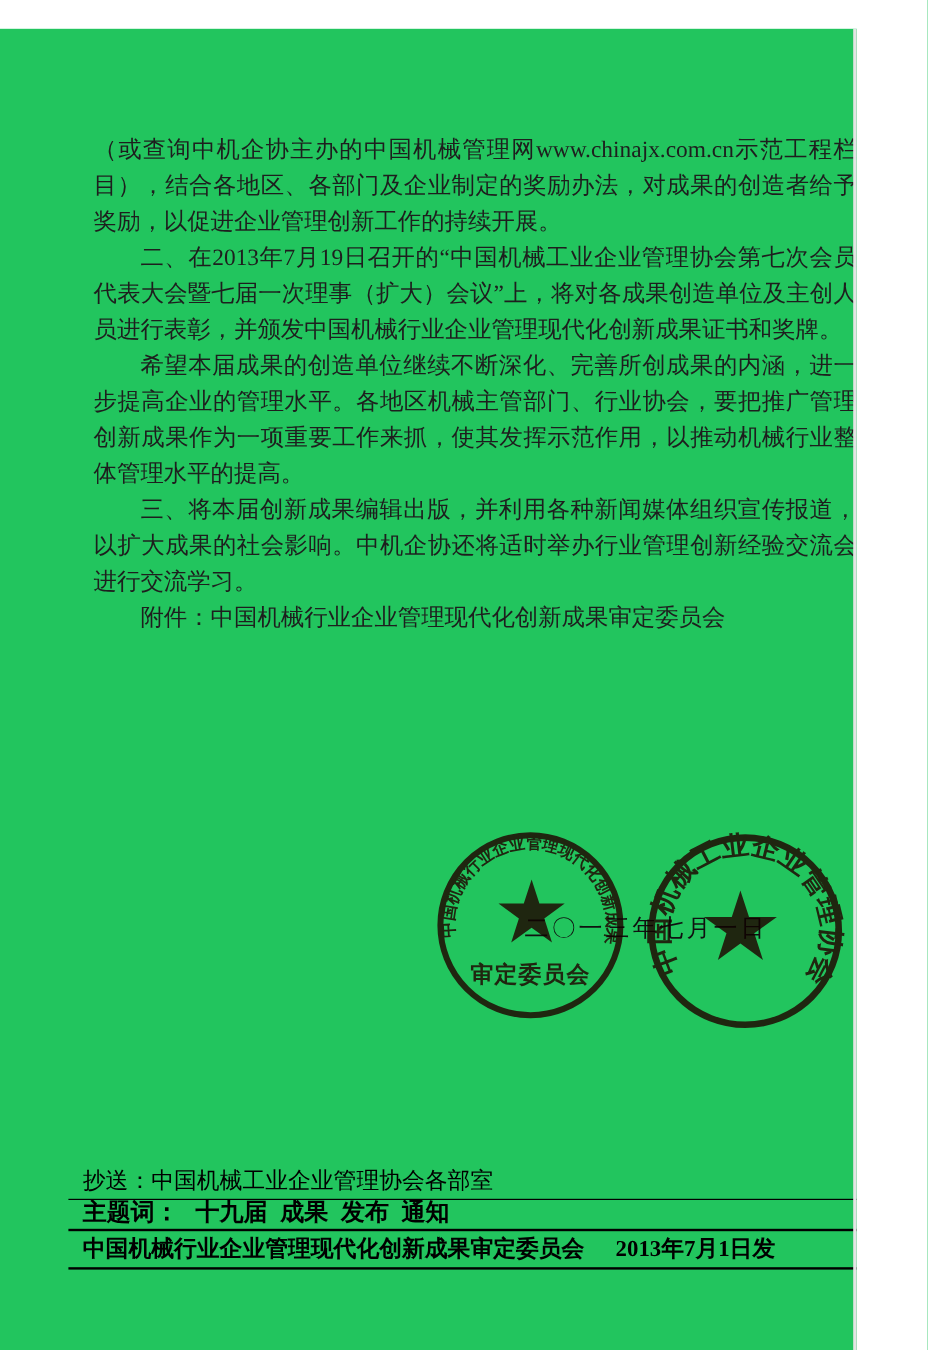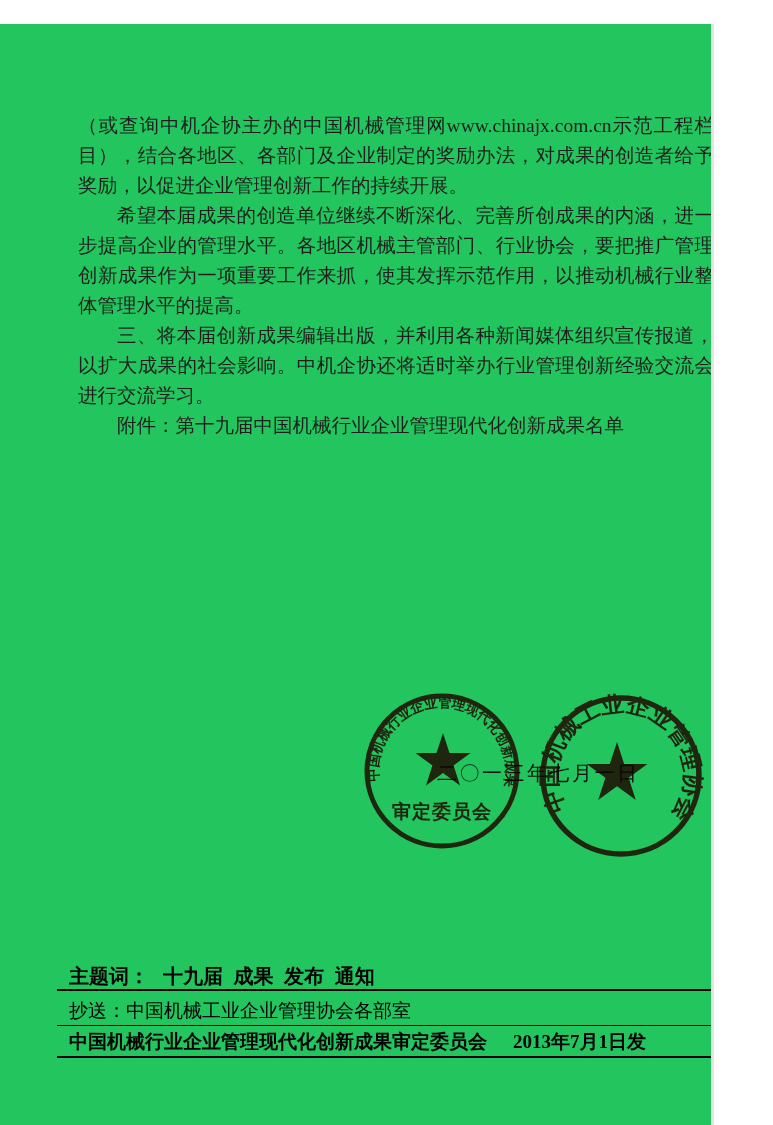--- a/index.html
+++ b/index.html
@@ -56,23 +56,24 @@
   }
   .row-issuer .issue-when { margin-left:26px; }
 </style>
 </head>
 <body>
 
 <div class="page">
 
   <div class="body-text">
     <p>（或查询中机企协主办的中国机械管理网www.chinajx.com.cn示范工程栏目），结合各地区、各部门及企业制定的奖励办法，对成果的创造者给予奖励，以促进企业管理创新工作的持续开展。</p>
+    <p class="indent">二、在2013年7月19日召开的“中国机械工业企业管理协会第七次会员代表大会暨七届一次理事（扩大）会议”上，将对各成果创造单位及主创人员进行表彰，并颁发中国机械行业企业管理现代化创新成果证书和奖牌。</p>
     <p class="indent">希望本届成果的创造单位继续不断深化、完善所创成果的内涵，进一步提高企业的管理水平。各地区机械主管部门、行业协会，要把推广管理创新成果作为一项重要工作来抓，使其发挥示范作用，以推动机械行业整体管理水平的提高。</p>
     <p class="indent">三、将本届创新成果编辑出版，并利用各种新闻媒体组织宣传报道，以扩大成果的社会影响。中机企协还将适时举办行业管理创新经验交流会进行交流学习。</p>
-    <p class="attachment">附件：第十九届中国机械行业企业管理现代化创新成果名单</p>
+    <p class="attachment">附件：中国机械行业企业管理现代化创新成果审定委员会</p>
   </div>
 
   <div class="issue-date">二〇一三年七月一日</div>
 
   <svg class="seal seal-left" width="170" height="170" viewBox="0 0 170 170">
     <circle cx="85" cy="85" r="75" fill="none" stroke="#e8261d" stroke-width="5"></circle>
     <polygon fill="#e8261d" points="86,47 79.5,67 58.4,67 75.4,79.4 69,99.5 86,87.1 103,99.5 96.6,79.4 113.6,67 92.5,67"></polygon>
     <path id="arcL" d="M 21.8 95.0 A 64 64 0 1 1 146.5 102.7" fill="none"></path>
     <text font-size="15" fill="#e8261d">
       <textPath href="#arcL" startOffset="0" textLength="226" lengthAdjust="spacingAndGlyphs">中国机械行业企业管理现代化创新成果</textPath>
@@ -83,25 +84,25 @@
   <svg class="seal seal-right" width="176" height="176" viewBox="0 0 176 176">
     <circle cx="88" cy="88" r="78" fill="none" stroke="#e8261d" stroke-width="5.5"></circle>
     <polygon fill="#e8261d" points="84,54 76.8,76.1 53.6,76.1 72.4,89.8 65.2,111.9 84,98.2 102.8,111.9 95.6,89.8 114.4,76.1 91.2,76.1"></polygon>
     <path id="arcR" d="M 33.1 121.0 A 64 64 0 1 1 137.0 129.1" fill="none"></path>
     <text font-size="22" fill="#e8261d">
       <textPath href="#arcR" startOffset="0" textLength="278" lengthAdjust="spacingAndGlyphs">中国机械工业企业管理协会</textPath>
     </text>
   </svg>
 
   <div class="footer">
+    <div class="row row-cc">
+      <span>抄送：中国机械工业企业管理协会各部室</span>
+    </div>
     <div class="row row-subject">
       <span>主题词：</span><span class="terms">十九届 成果 发布 通知</span>
-    </div>
-    <div class="row row-cc">
-      <span>抄送：中国机械工业企业管理协会各部室</span>
     </div>
     <div class="row row-issuer">
       <span>中国机械行业企业管理现代化创新成果审定委员会</span><span class="issue-when">2013年7月1日发</span>
     </div>
   </div>
 
   <div class="scan-edge"></div>
 </div>
 
 </body></html>

